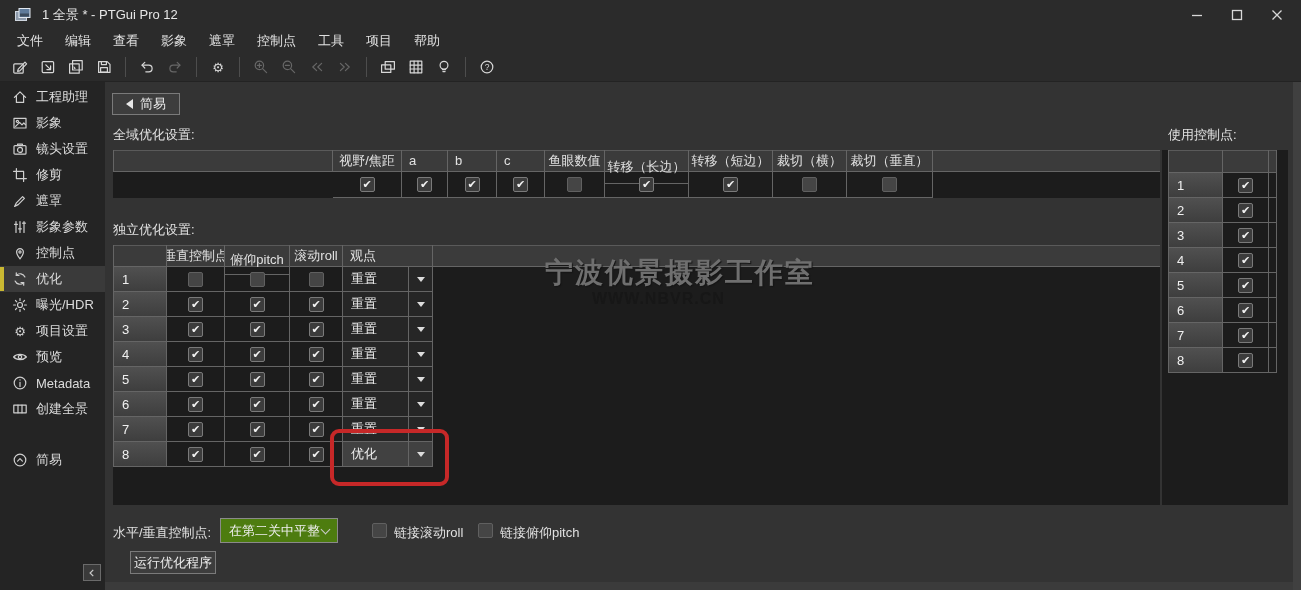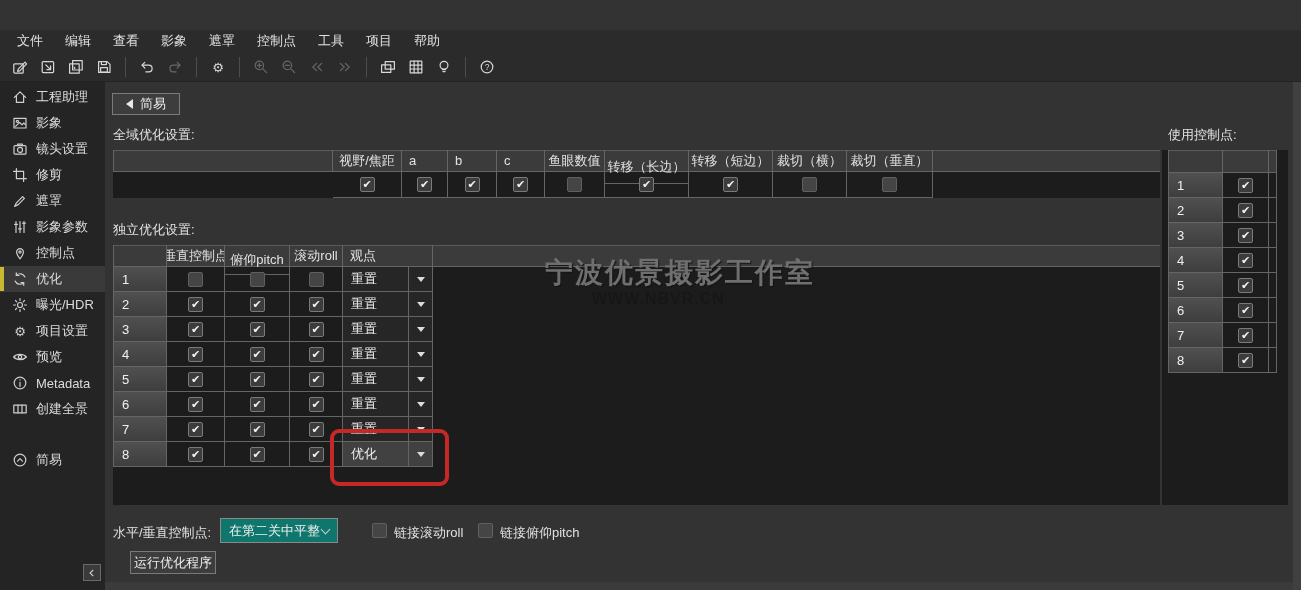--- a/index.html
+++ b/index.html
@@ -62,32 +62,57 @@
   .dd { width:100%; height:100%; display:flex; align-items:stretch; background:#262626; }
   .dd .dd-text { flex:1; display:flex; align-items:center; padding-left:8px; color:#f0f0f0; font-size:13px; }
   .dd .dd-arrow { width:24px; border-left:1px solid #656565; display:flex; align-items:center; justify-content:center; }
   .dd.hl { background:#414141; }
 
   
   .sec-title { position:absolute; color:#e2e2e2; font-size:13px; white-space:nowrap; }
   #back-btn { left:112px; top:93px; width:68px; height:22px; }
   #run-btn { left:114px; top:551px; width:86px; height:23px;margin-left:16px; }
   #collapse-btn { left:83px; top:564px; width:18px; height:17px; background:#3a3a3a; border:1px solid #6a6a6a; color:#c8c8c8; display:flex; align-items:center; justify-content:center; font-size:11px; }
-  #hv-select { left:220px; top:518px; width:118px; height:25px; background:#0f766e; border:1px solid #8a8a8a; display:flex; align-items:center; padding:0 8px; color:#efefef; }
+  #hv-select { left:220px; top:518px; width:118px; height:25px; background:#4d7c0f; border:1px solid #8a8a8a; display:flex; align-items:center; padding:0 8px; color:#efefef; }
   #hv-select .sel-text { flex:1; font-size:13px; white-space:nowrap; }
   .bottom-cb-label { position:absolute; color:#e0e0e0; font-size:13px; white-space:nowrap; }
   #watermark1 { left:545px; top:254px; font-size:28px; font-weight:bold; color:#6f6f6f; letter-spacing:2px; text-shadow:1px 1px 1px #151515; white-space:nowrap; }
   #watermark2 { left:592px; top:290px; font-size:16px; font-weight:bold; color:#171717; letter-spacing:1px; white-space:nowrap; }
   #red-rect { left:330px; top:429px; width:119px; height:57px; border:4px solid #c62828; border-radius:9px; }
 </style>
 </head>
 <body>
 
 <div id="app">
 
+  <div class="abs" id="titlebar">
+    <svg id="app-icon" viewBox="0 0 18 18">
+      <rect x="1.5" y="5.5" width="11" height="9" fill="#8d9aab" stroke="#cfd6df"></rect>
+      <rect x="5" y="2.5" width="11" height="9" fill="#5f7b9b" stroke="#e2e8ef"></rect>
+      <rect x="6" y="7.5" width="9" height="3" fill="#3c4c5e" stroke="none"></rect>
+    </svg>
+    <span id="title-text">1 全景 * - PTGui Pro 12</span>
+    <div id="win-controls">
+      <div class="win-btn">
+        <svg width="16" height="16" viewBox="0 0 16 16" stroke="currentColor" stroke-width="1.3" fill="none">
+            <path d="M3 8.5 h10"></path>
+          </svg>
+      </div>
+      <div class="win-btn">
+        <svg width="16" height="16" viewBox="0 0 16 16" stroke="currentColor" stroke-width="1.3" fill="none">
+            <rect x="3.5" y="3.5" width="9" height="9"></rect>
+          </svg>
+      </div>
+      <div class="win-btn">
+        <svg width="16" height="16" viewBox="0 0 16 16" stroke="currentColor" stroke-width="1.3" fill="none">
+            <path d="M3.5 3.5 L12.5 12.5 M12.5 3.5 L3.5 12.5"></path>
+          </svg>
+      </div>
+    </div>
+  </div>
 
   <div class="abs" id="menubar">
       <div class="menu-item">文件</div>
       <div class="menu-item">编辑</div>
       <div class="menu-item">查看</div>
       <div class="menu-item">影象</div>
       <div class="menu-item">遮罩</div>
       <div class="menu-item">控制点</div>
       <div class="menu-item">工具</div>
       <div class="menu-item">项目</div>

